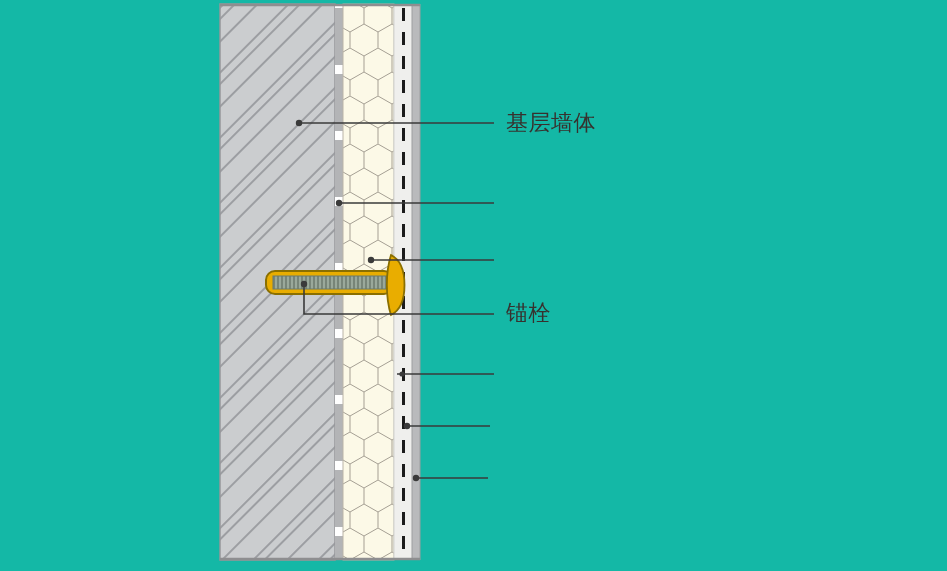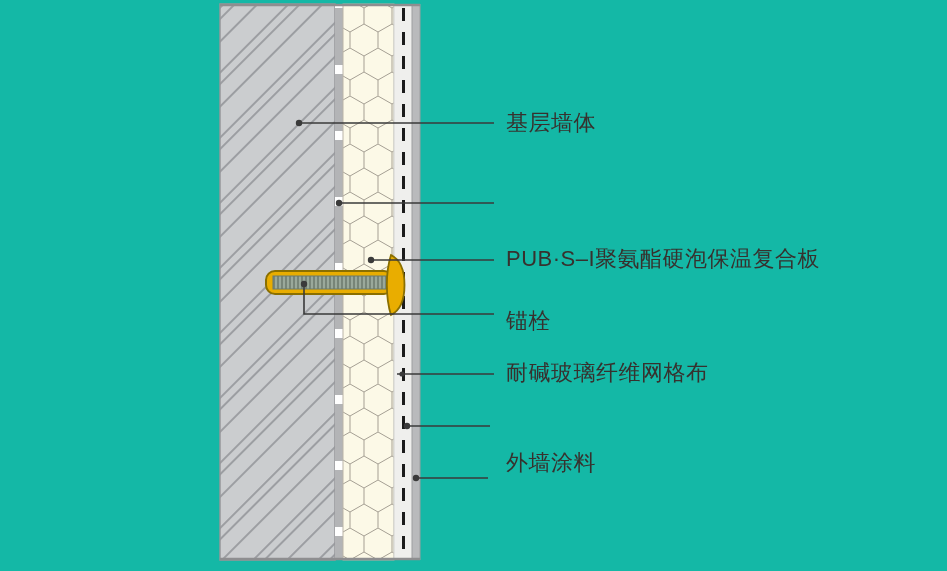--- a/index.html
+++ b/index.html
@@ -92,17 +92,14 @@
       <circle cx="339" cy="203" r="3.2"></circle>
       <circle cx="371" cy="260" r="3.2"></circle>
       <circle cx="304" cy="284" r="3.2"></circle>
       <circle cx="402" cy="374" r="2.6"></circle>
       <circle cx="407" cy="426" r="3.2"></circle>
       <circle cx="416" cy="478" r="3.2"></circle>
     </g>
   </svg>
 
   <div class="label" style="top:110px">基层墙体</div>
-  <div class="label" style="top:246px">PUB·S–I聚氨酯硬泡保温复合板</div>
-  <div class="label" style="top:308px">锚栓</div>
-  <div class="label" style="top:360px">耐碱玻璃纤维网格布</div>
-  <div class="label" style="top:450px">外墙涂料</div>
+  <div class="label" style="top:300px">锚栓</div>
 </div>
 
 </body></html>

